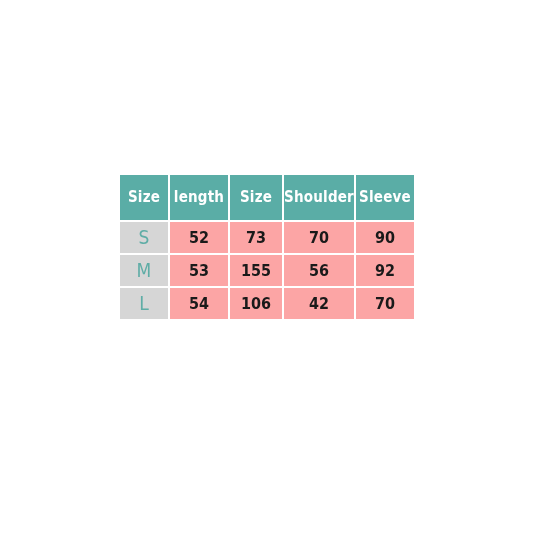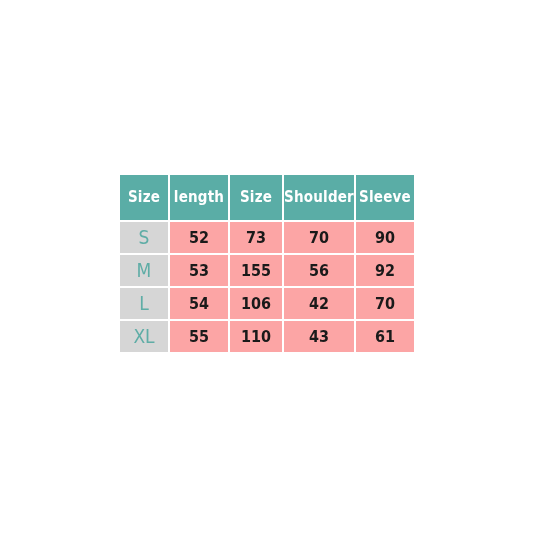--- a/index.html
+++ b/index.html
@@ -115,23 +115,16 @@
         <td>56</td>
         <td>92</td>
       </tr>
       <tr>
         <td class="size-cell">L</td>
         <td>54</td>
         <td>106</td>
         <td>42</td>
         <td>70</td>
       </tr>
-      <tr>
-        <td class="size-cell">XL</td>
-        <td>55</td>
-        <td>110</td>
-        <td>43</td>
-        <td>61</td>
-      </tr>
     </tbody>
   </table>
 
 </div>
 
 </body></html>

